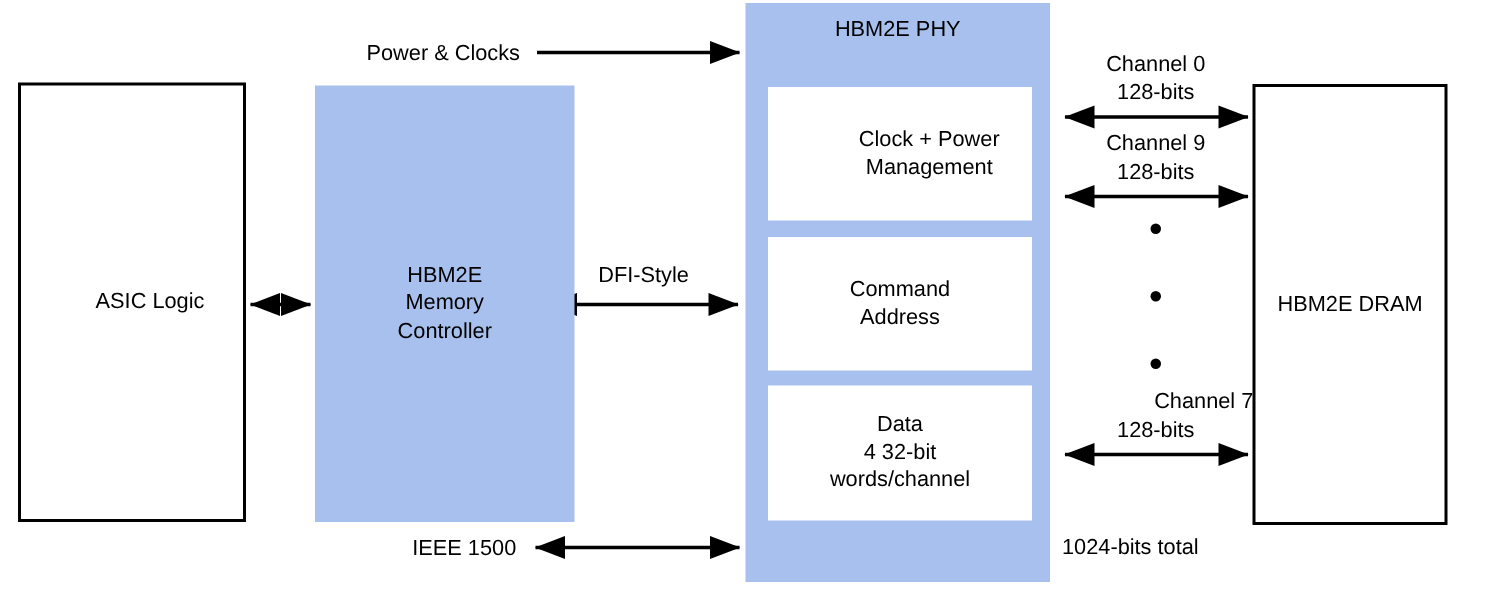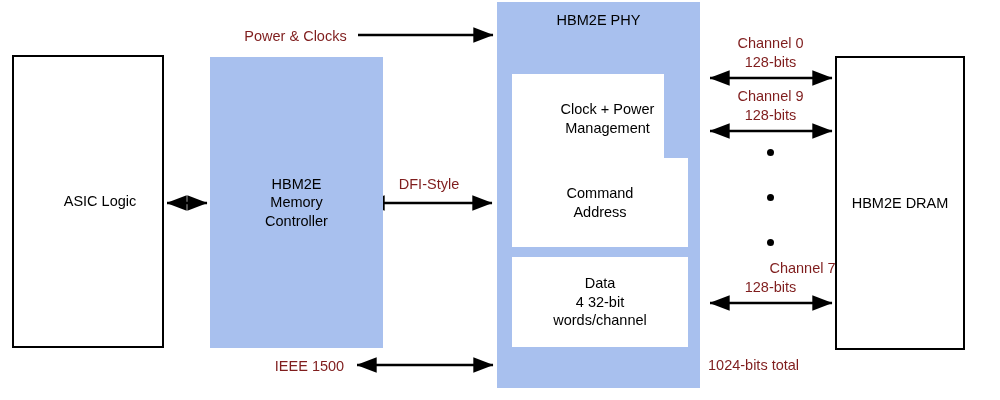--- a/index.html
+++ b/index.html
@@ -32,21 +32,21 @@
   .filled {
     background: #a8c0ee;
     border: none;
   }
   .inner-white {
     background: #ffffff;
     border: none;
   }
   .label {
     position: absolute;
-    color: #7f1d1d;
+    color: #000000;
     font-size: 14.5px;
     line-height: 1.28;
     text-align: center;
     white-space: nowrap;
   }
   .box-label {
     color: #000000;
     font-size: 14.5px;
     line-height: 1.28;
     white-space: pre-line;
@@ -128,21 +128,21 @@
   <div class="box filled" style="left:210px; top:57px; width:173px; height:291px;">
     <span class="box-label">HBM2E
 Memory
 Controller</span>
   </div>
 
   <div class="box filled" style="left:497px; top:2px; width:203px; height:386px; display:block;">
     <div class="phy-title">HBM2E PHY</div>
   </div>
 
-  <div class="box inner-white" style="left:512px; top:74px; width:152px; height:89px;padding-left:39px;">
+  <div class="box inner-white" style="left:512px; top:58px; width:176px; height:89px;padding-left:39px;">
     <span class="box-label">Clock + Power
 Management</span>
   </div>
 
   <div class="box inner-white" style="left:512px; top:158px; width:176px; height:89px;">
     <span class="box-label">Command
 Address</span>
   </div>
 
   <div class="box inner-white" style="left:512px; top:257px; width:176px; height:90px;">

